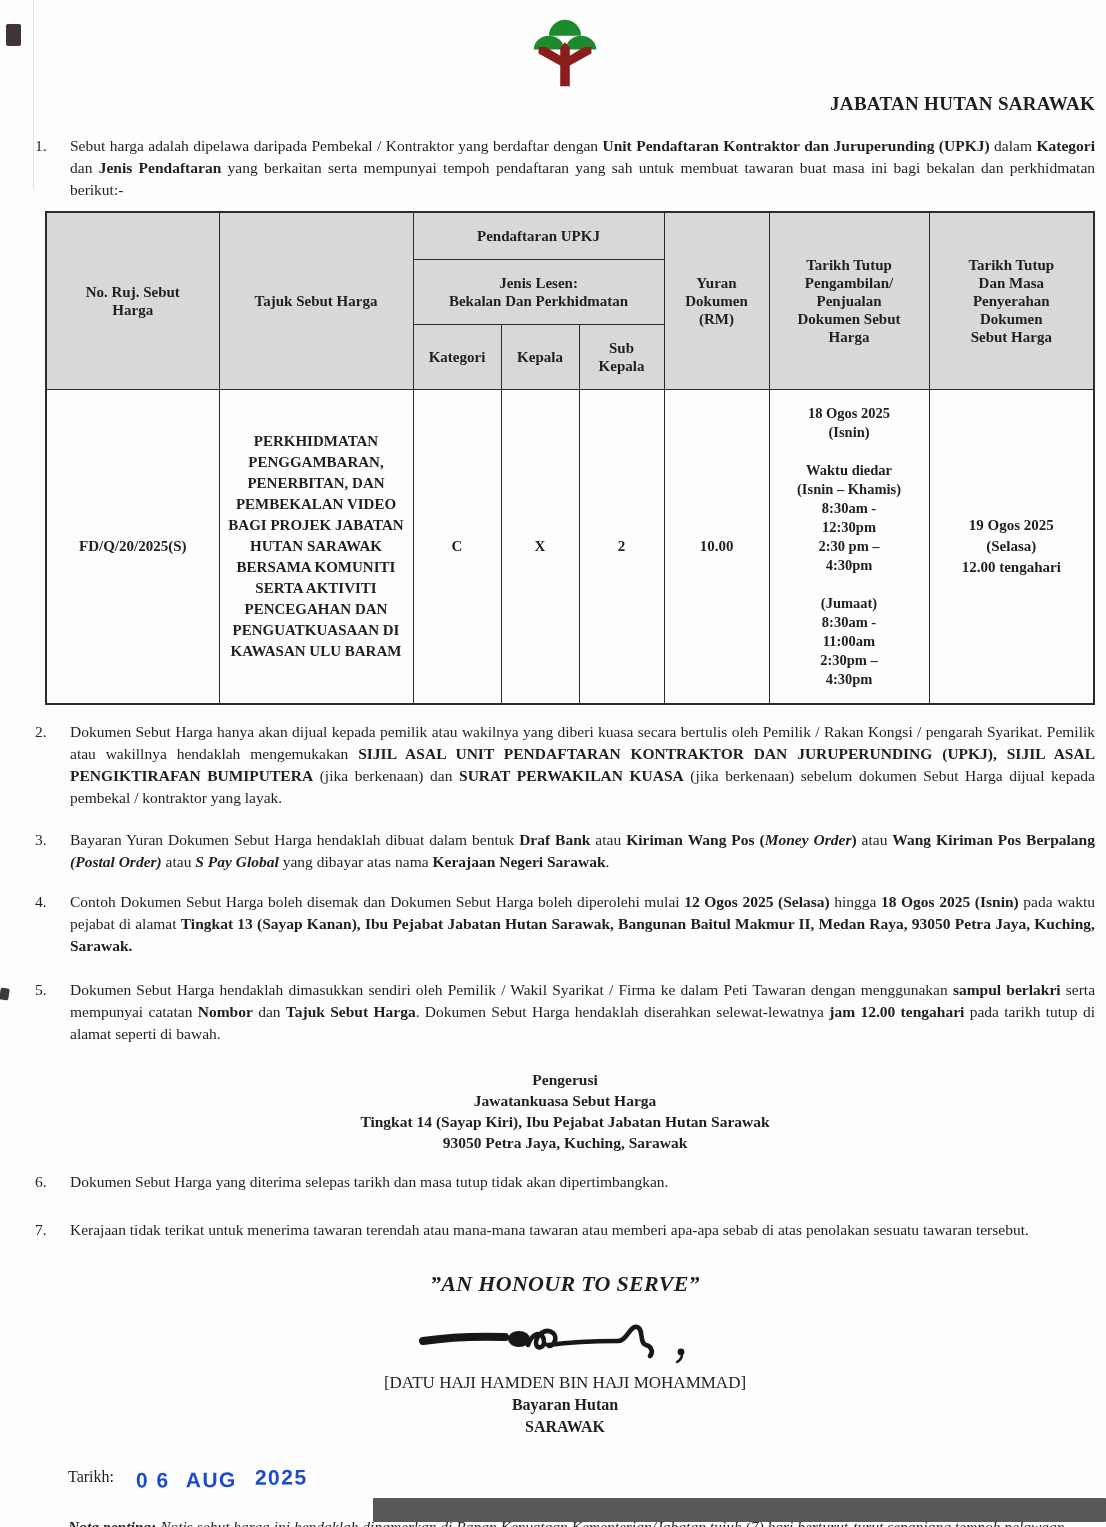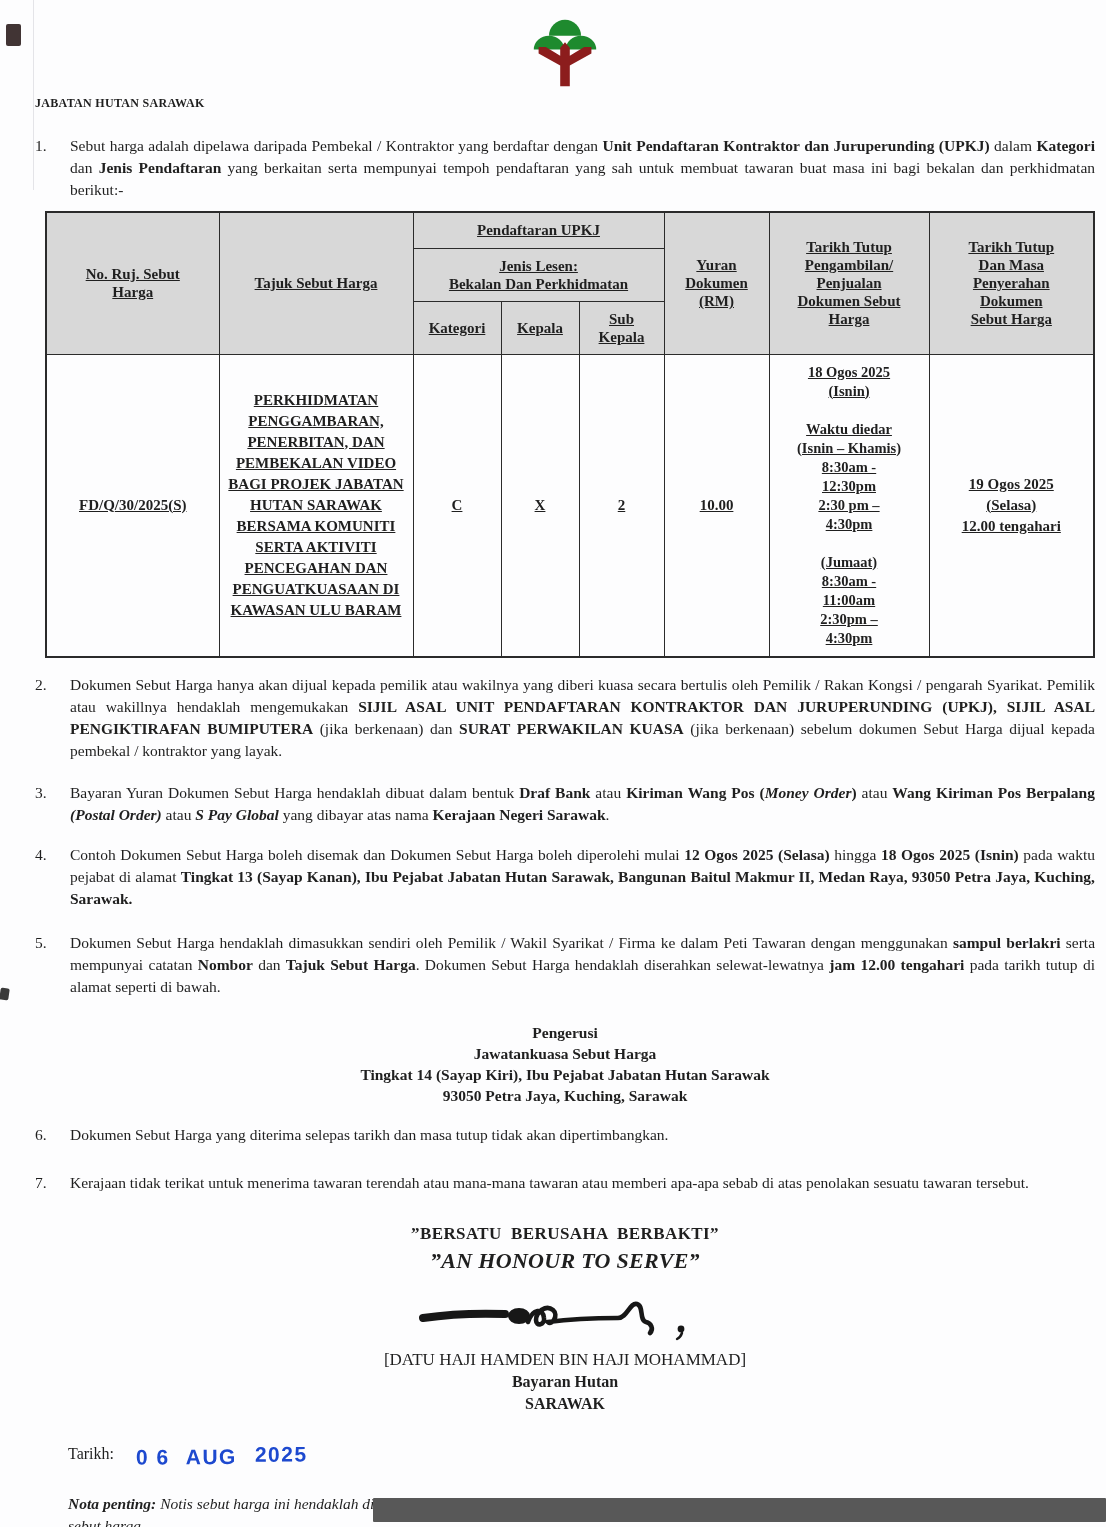--- a/index.html
+++ b/index.html
@@ -10,31 +10,31 @@
     font-family:"Liberation Serif","DejaVu Serif",serif;
     color:#1f1f1f;
   }
   .content{padding:12px 11px 0 35px;}
   .b{font-weight:bold;}
   .i{font-style:italic;}
   .pre{white-space:pre-line;}
 
   
   .logo-wrap{text-align:center;margin-top:2px;}
-  .doc-titles{text-align:left;font-weight:bold;font-size:12px;line-height:19px;letter-spacing:.3px;margin-top:2px;}
+  .doc-titles{text-align:right;font-weight:bold;font-size:19px;line-height:19px;letter-spacing:.3px;margin-top:2px;}
 
   
   .para{display:flex;font-size:15.5px;line-height:22px;}
   .para .num{flex:0 0 35px;}
   .para .ptxt{flex:1;text-align:justify;}
 
   
   .tbl-wrap{margin:10px 0 0 10px;}
   table.tender{border-collapse:collapse;table-layout:fixed;width:1048px;border:2.5px solid #2b2b2b;}
-  table.tender th,table.tender td{border:1.6px solid #2b2b2b;padding:8px 4px;text-decoration:underline;}
+  table.tender th,table.tender td{border:1.6px solid #2b2b2b;padding:14px 4px;}
   table.tender th{
     background:#d8d8d8;font-weight:bold;font-size:15px;line-height:18px;
     text-align:center;vertical-align:middle;white-space:pre-line;
   }
   tr.hr1{height:36px;}tr.hr2{height:42px;}tr.hr3{height:36px;}
   tr.body-row{height:297px;}
   td.cell{font-weight:bold;font-size:15px;text-align:center;vertical-align:middle;background:#fdfdfe;}
   td.cell-tajuk{line-height:21px;padding:6px 14px;}
   td.cell-sched{white-space:pre-line;line-height:19px;font-size:14.5px;vertical-align:top;padding-top:14px;}
   td.cell-submit{white-space:pre-line;line-height:21px;font-size:15px;vertical-align:middle;}
@@ -133,21 +133,21 @@
           </tr>
           <tr class="hr3">
             <th>Kategori</th>
             <th>Kepala</th>
             <th class="pre">Sub
 Kepala</th>
           </tr>
         </thead>
         <tbody>
           <tr class="body-row">
-            <td class="cell">FD/Q/30/2025(S)</td>
+            <td class="cell">FD/Q/20/2025(S)</td>
             <td class="cell cell-tajuk">PERKHIDMATAN PENGGAMBARAN, PENERBITAN, DAN PEMBEKALAN VIDEO BAGI PROJEK JABATAN HUTAN SARAWAK BERSAMA KOMUNITI SERTA AKTIVITI PENCEGAHAN DAN PENGUATKUASAAN DI KAWASAN ULU BARAM</td>
             <td class="cell">C</td>
             <td class="cell">X</td>
             <td class="cell">2</td>
             <td class="cell">10.00</td>
             <td class="cell cell-sched pre">18 Ogos 2025
 (Isnin)
 
 Waktu diedar
 (Isnin – Khamis)
@@ -196,21 +196,20 @@
     <div class="para" style="margin-top:18px;">
       <div class="num">6.</div>
       <div class="ptxt"><span>Dokumen Sebut Harga yang diterima selepas tarikh dan masa tutup tidak akan dipertimbangkan.</span></div>
     </div>
     <div class="para" style="margin-top:26px;">
       <div class="num">7.</div>
       <div class="ptxt"><span>Kerajaan tidak terikat untuk menerima tawaran terendah atau mana-mana tawaran atau memberi apa-apa sebab di atas penolakan sesuatu tawaran tersebut.</span></div>
     </div>
 
     <div class="motto">
-      <div class="motto-1">”BERSATU  BERUSAHA  BERBAKTI”</div>
       <div class="motto-2">”AN HONOUR TO SERVE”</div>
     </div>
 
     <div class="sig-wrap">
       <svg width="300" height="64" viewBox="0 0 300 64">
         <g stroke="#171717" fill="none" stroke-linecap="round">
           <path d="M8,36 C35,32 62,31 90,32" stroke-width="8"></path>
           <ellipse cx="104" cy="34" rx="11" ry="8" fill="#171717" stroke="none"></ellipse>
           <path d="M113,40 C118,26 128,26 129,36 C130,43 121,45 121,38 C121,30 131,22 138,28 C144,33 137,44 133,40 C148,38 175,36 203,36 C212,36 215,20 222,22 C229,24 224,38 231,40 C236,41 239,47 235,51" stroke-width="4.6"></path>
           <circle cx="266" cy="47" r="3.4" fill="#171717" stroke="none"></circle>

